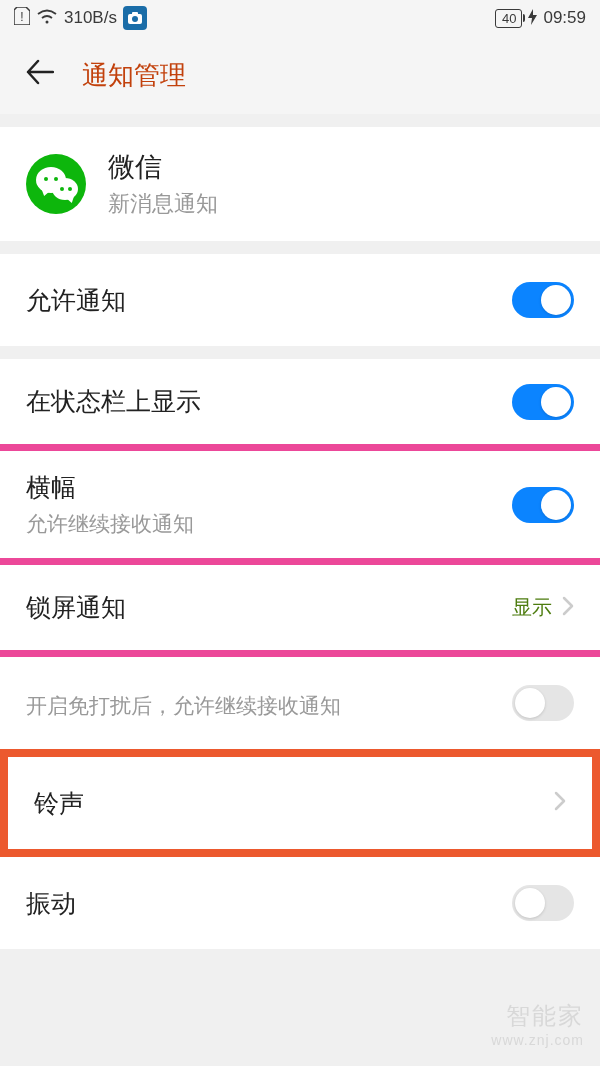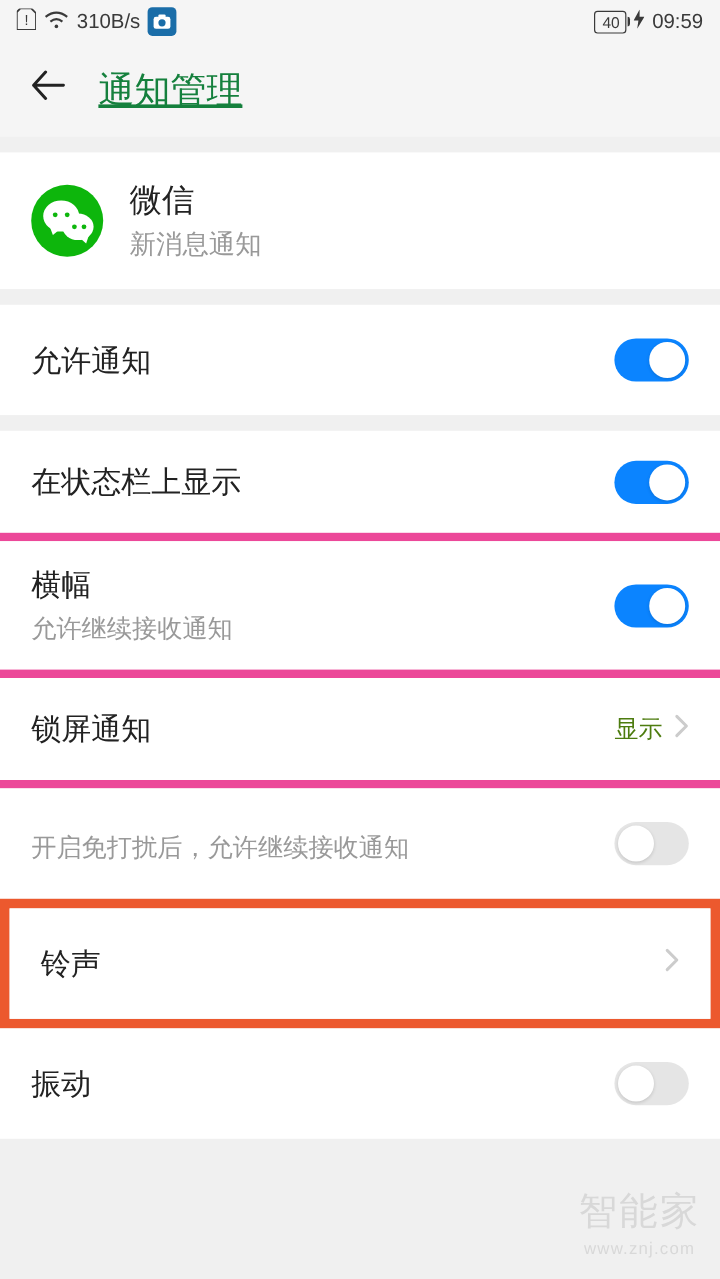--- a/index.html
+++ b/index.html
@@ -53,21 +53,21 @@
 
     .header {
       background: #f5f5f5;
       height: 78px;
       display: flex;
       align-items: center;
       padding: 0 26px;
       gap: 28px;
     }
     .back-arrow { font-size: 30px; color: #222; }
-    .header-title { font-size: 30px; color: #15803d; text-decoration: underline; }
+    .header-title { font-size: 26px; color: #c2410c; }
 
     .app-row {
       background: #fff;
       display: flex;
       align-items: center;
       padding: 22px 26px;
       gap: 22px;
       margin-top: 13px;
     }
     .app-icon {
@@ -159,21 +159,21 @@
       background: #fff;
     }
     .highlight-box .setting-row { border-bottom: none; }
 
     .watermark {
       position: absolute;
       bottom: 18px; right: 16px;
       text-align: right;
       color: #d8d8d8;
     }
-    .wm-main { font-size: 32px; letter-spacing: 2px; }
+    .wm-main { font-size: 24px; letter-spacing: 2px; }
     .wm-sub { font-size: 14px; letter-spacing: 1px; text-align: center; }
   </style>
 </head>
 <body>
 
 <div class="status-bar">
   <div class="status-left">
     <span class="sim-icon">
       <svg width="16" height="18" viewBox="0 0 16 18">
           <path d="M3 0 L12 0 L16 4 L16 18 L0 18 L0 3 Z" fill="none" stroke="#3a3a3a" stroke-width="1.5"></path>

